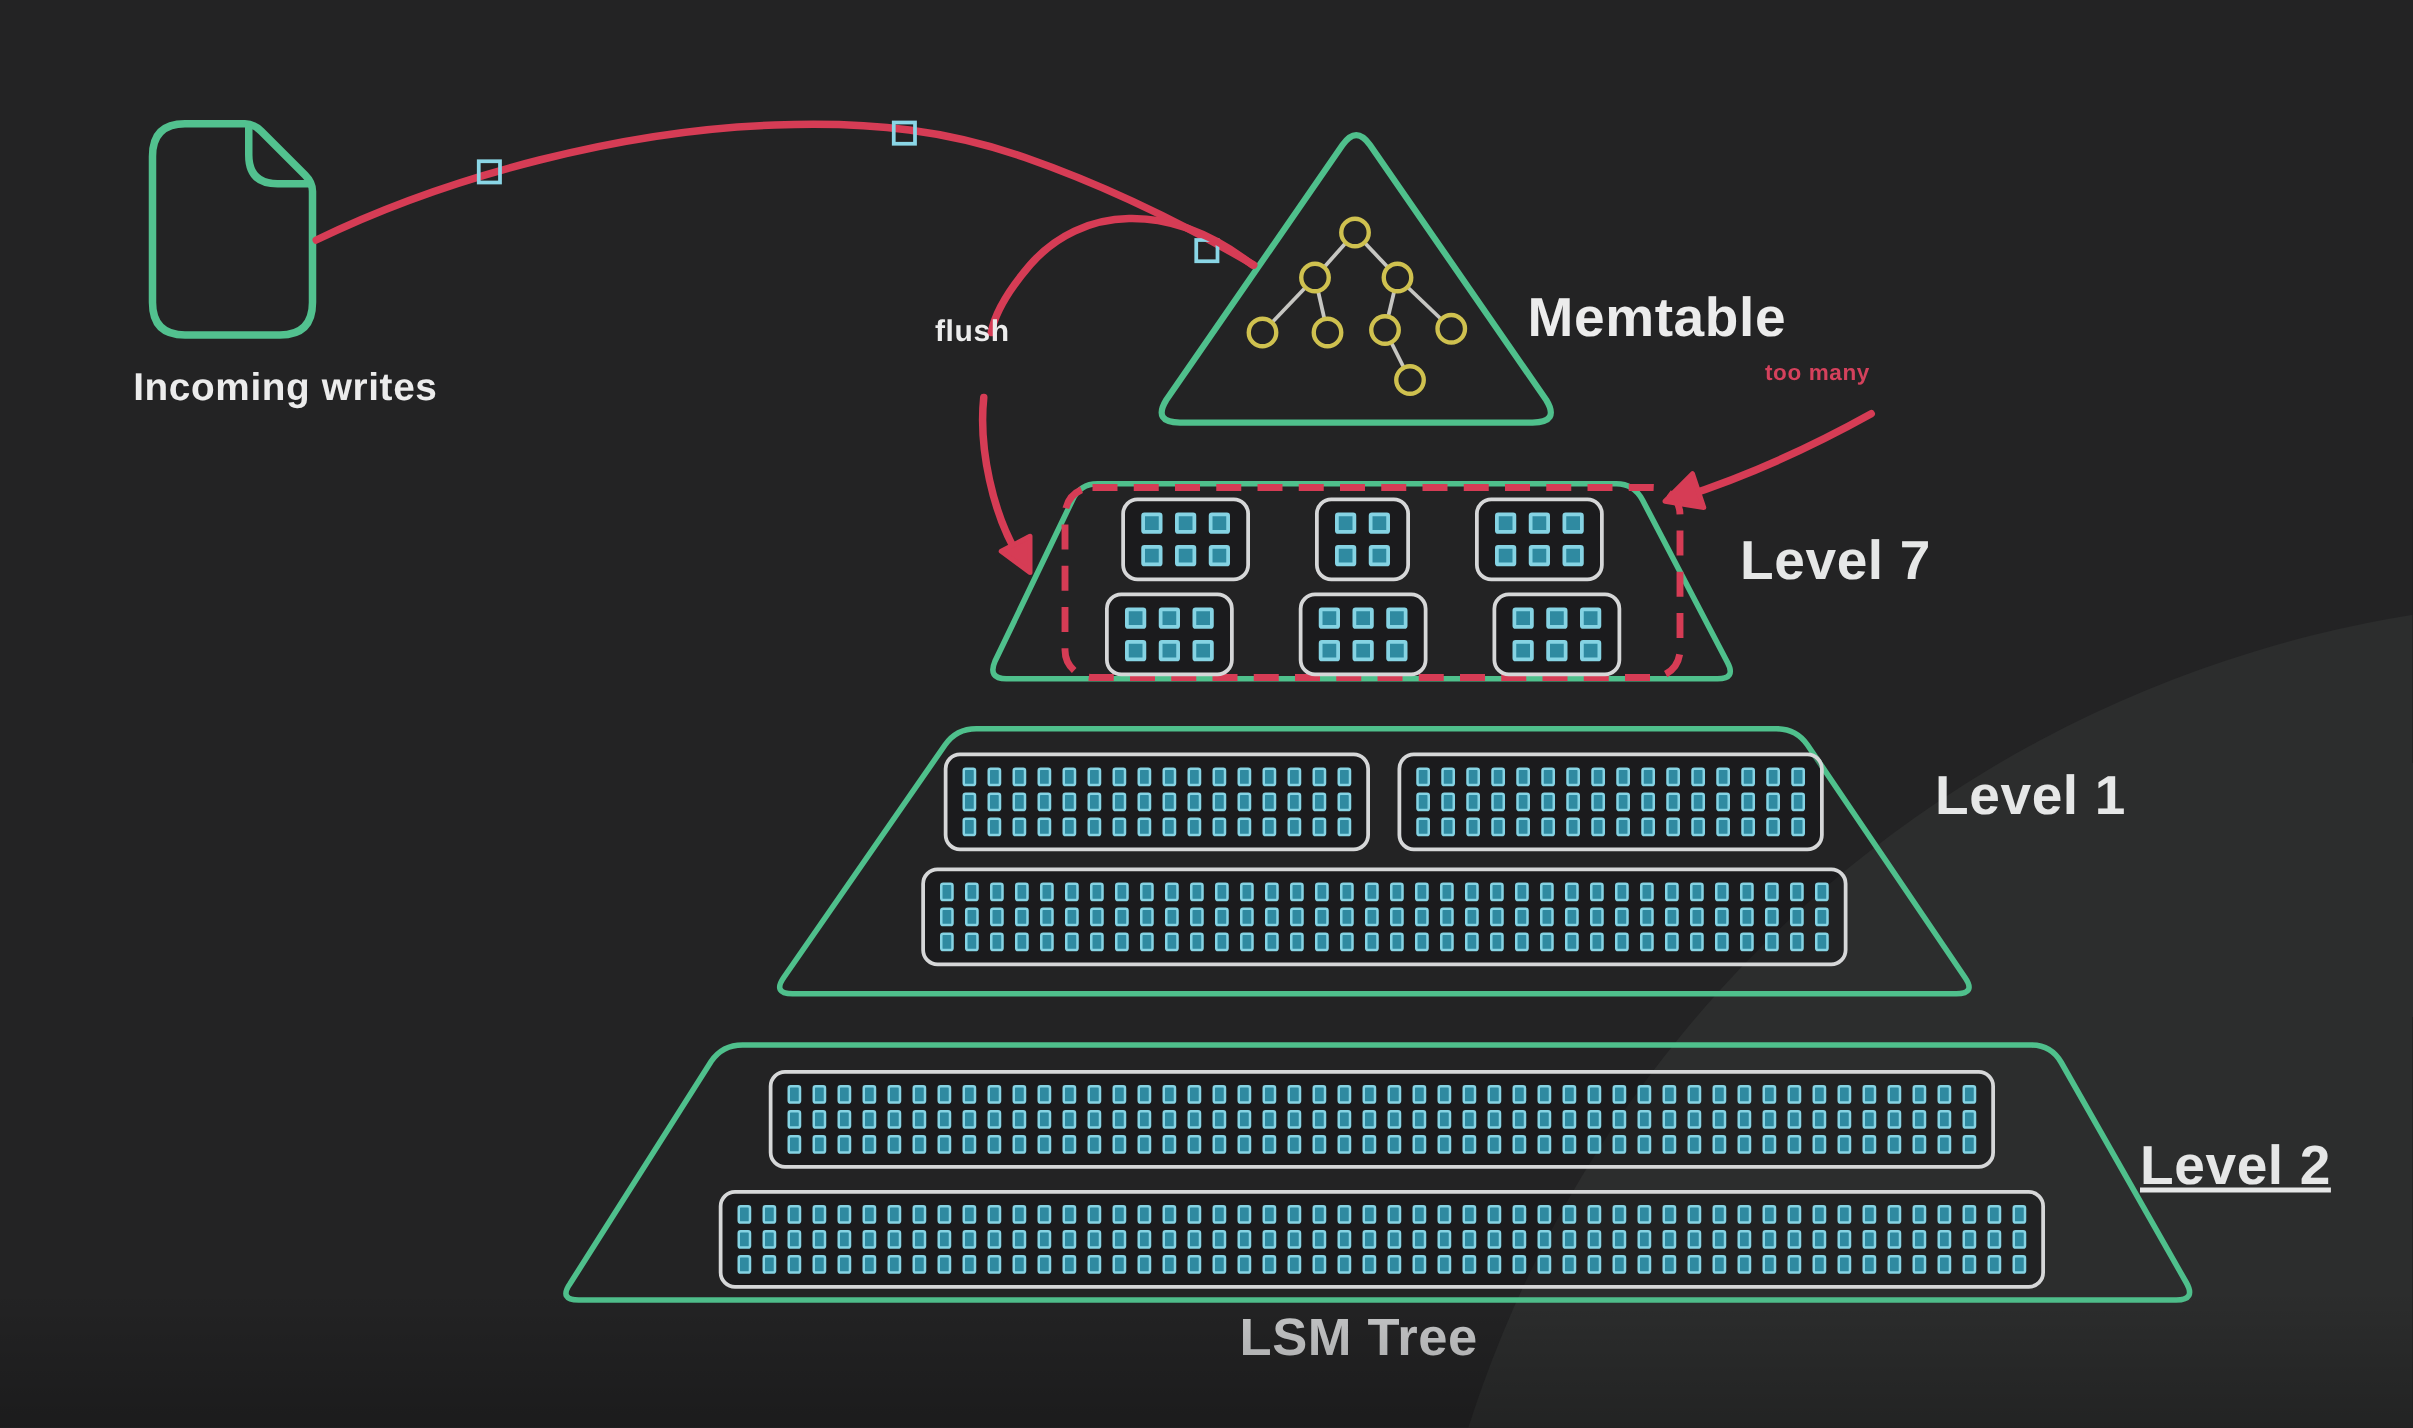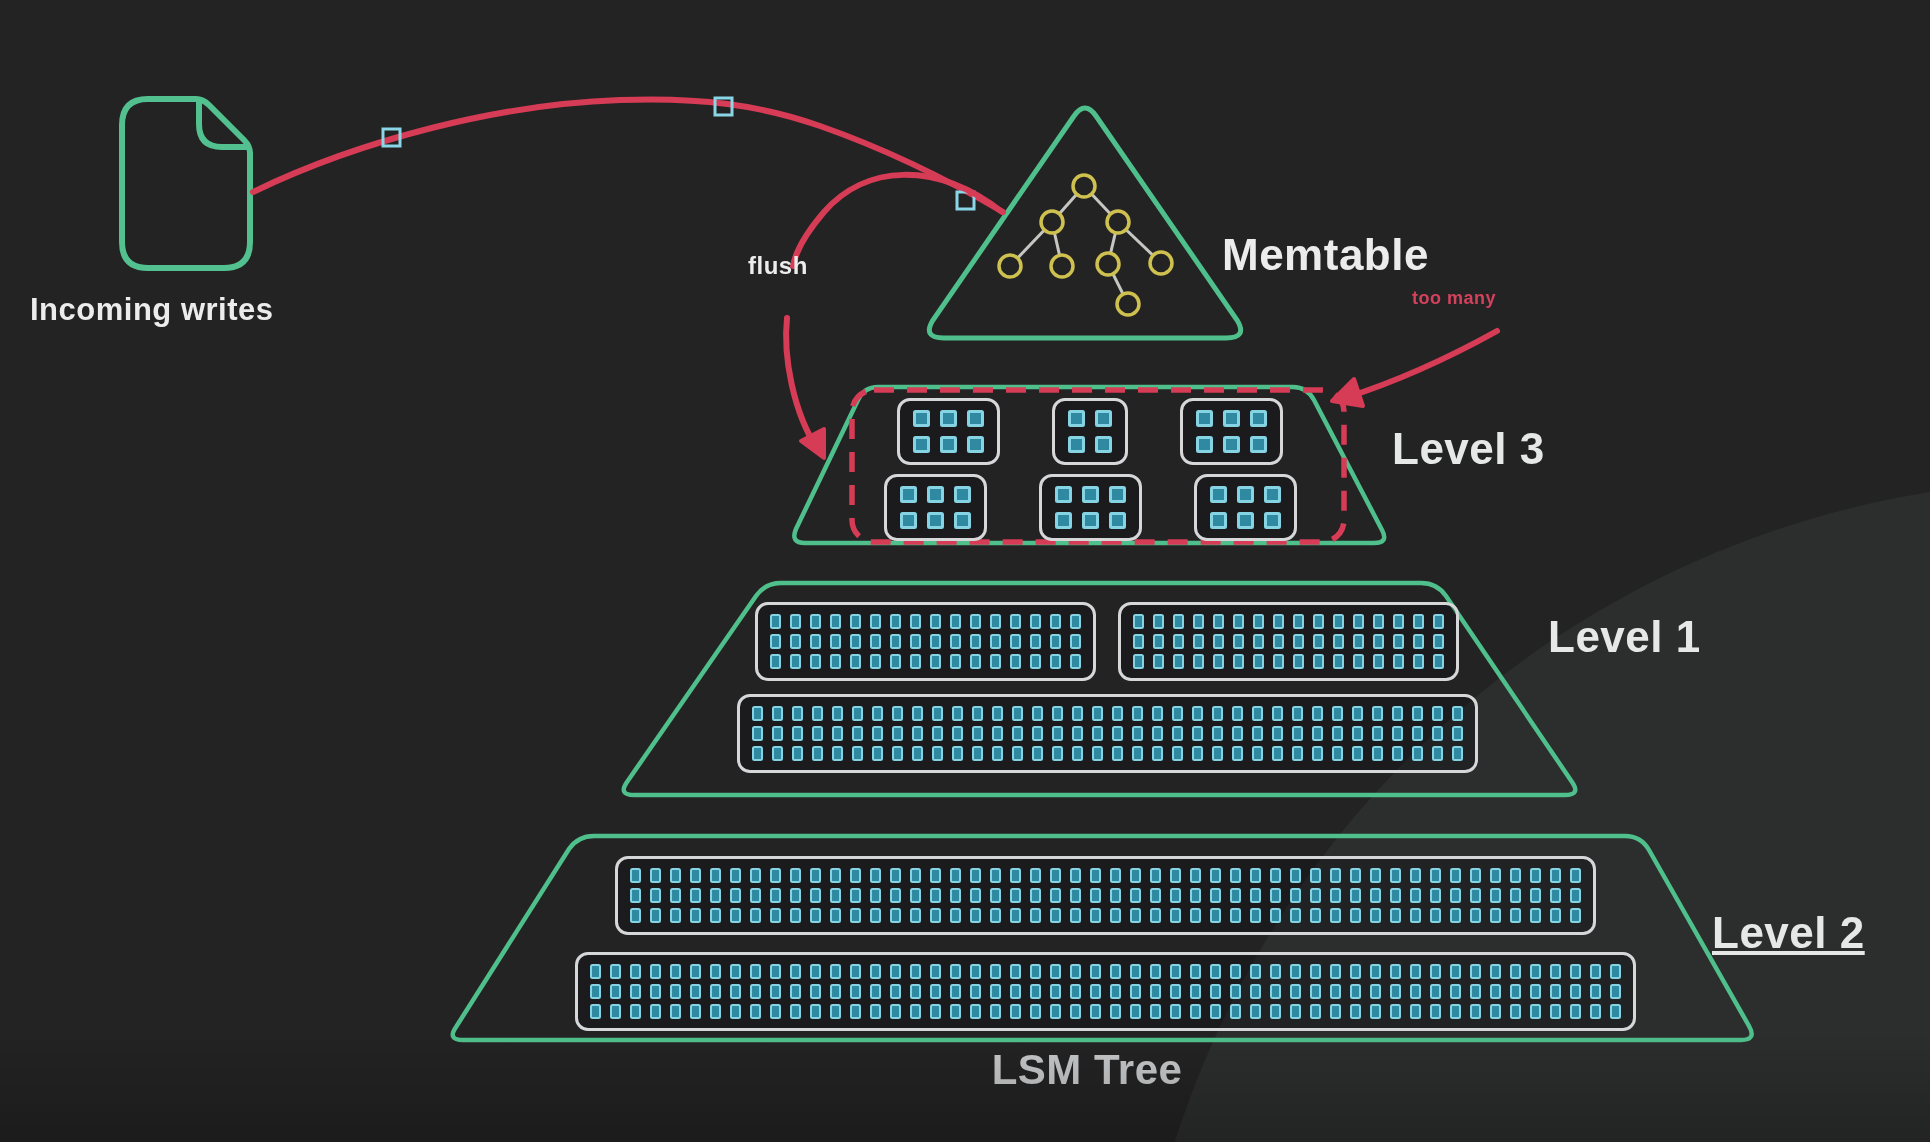--- a/index.html
+++ b/index.html
@@ -11,21 +11,21 @@
   .swoosh{
     position:absolute;left:1130px;top:480px;width:1900px;height:1900px;
     border-radius:50%;background:#2c2d2d;
   }
   .bottom-fade{
     position:absolute;left:0;right:0;bottom:0;height:110px;
     background:linear-gradient(180deg, rgba(0,0,0,0) 0%, rgba(0,0,0,0.22) 100%);
   }
   svg.layer{position:absolute;left:0;top:0;}
   .label{position:absolute;font-weight:bold;color:#ececec;letter-spacing:0.5px;white-space:nowrap;}
-  #incoming-label{left:30px;top:292px;width:320px;text-align:left;font-size:31px;}
+  #incoming-label{left:30px;top:292px;width:320px;text-align:right;font-size:31px;}
   #memtable-label{left:1222px;top:182px;font-size:44px;margin-top:48px;}
   #flush-label{left:748px;top:252px;font-size:24px;}
   #too-many-label{left:1412px;top:288px;font-size:18px;color:#d4415c;}
   .level-label{font-size:44px;color:#e6e7e7;}
   #level-0-label{left:1392px;top:424px;}
   #level-1-label{left:1548px;top:612px;}
   #level-2-label{left:1712px;top:908px;text-decoration:underline;}
   #lsm-title{left:887px;top:1046px;width:400px;text-align:center;font-size:42px;color:#c7c8c9;}
 
   .boxes{position:absolute;}
@@ -101,21 +101,21 @@
     <polygon points="824,458 801,441 824,429" fill="#d63c55" stroke="#d63c55" stroke-width="4" stroke-linejoin="round"></polygon>
 
     <path d="M 1497 331 C 1452 356 1398 381 1345 398" fill="none" stroke="#d63c55" stroke-width="6" stroke-linecap="round"></path>
     <polygon points="1332,401 1354,379 1363,406" fill="#d63c55" stroke="#d63c55" stroke-width="4" stroke-linejoin="round"></polygon>
   </svg>
 
   <div class="label" id="incoming-label">Incoming writes</div>
   <div class="label" id="memtable-label">Memtable</div>
   <div class="label" id="flush-label">flush</div>
   <div class="label" id="too-many-label">too many</div>
-  <div class="label level-label" id="level-0-label">Level 3</div>
+  <div class="label level-label" id="level-0-label">Level 7</div>
   <div class="label level-label" id="level-1-label">Level 1</div>
   <div class="label level-label" id="level-2-label">Level 2</div>
   <div class="label" id="lsm-title">LSM Tree</div>
 
   <div class="boxes" id="level-0-boxes">
       <div class="ss-row">
         <div class="sstable lg">
           <div class="cell-row">
             <span class="cell"></span>
             <span class="cell"></span>

